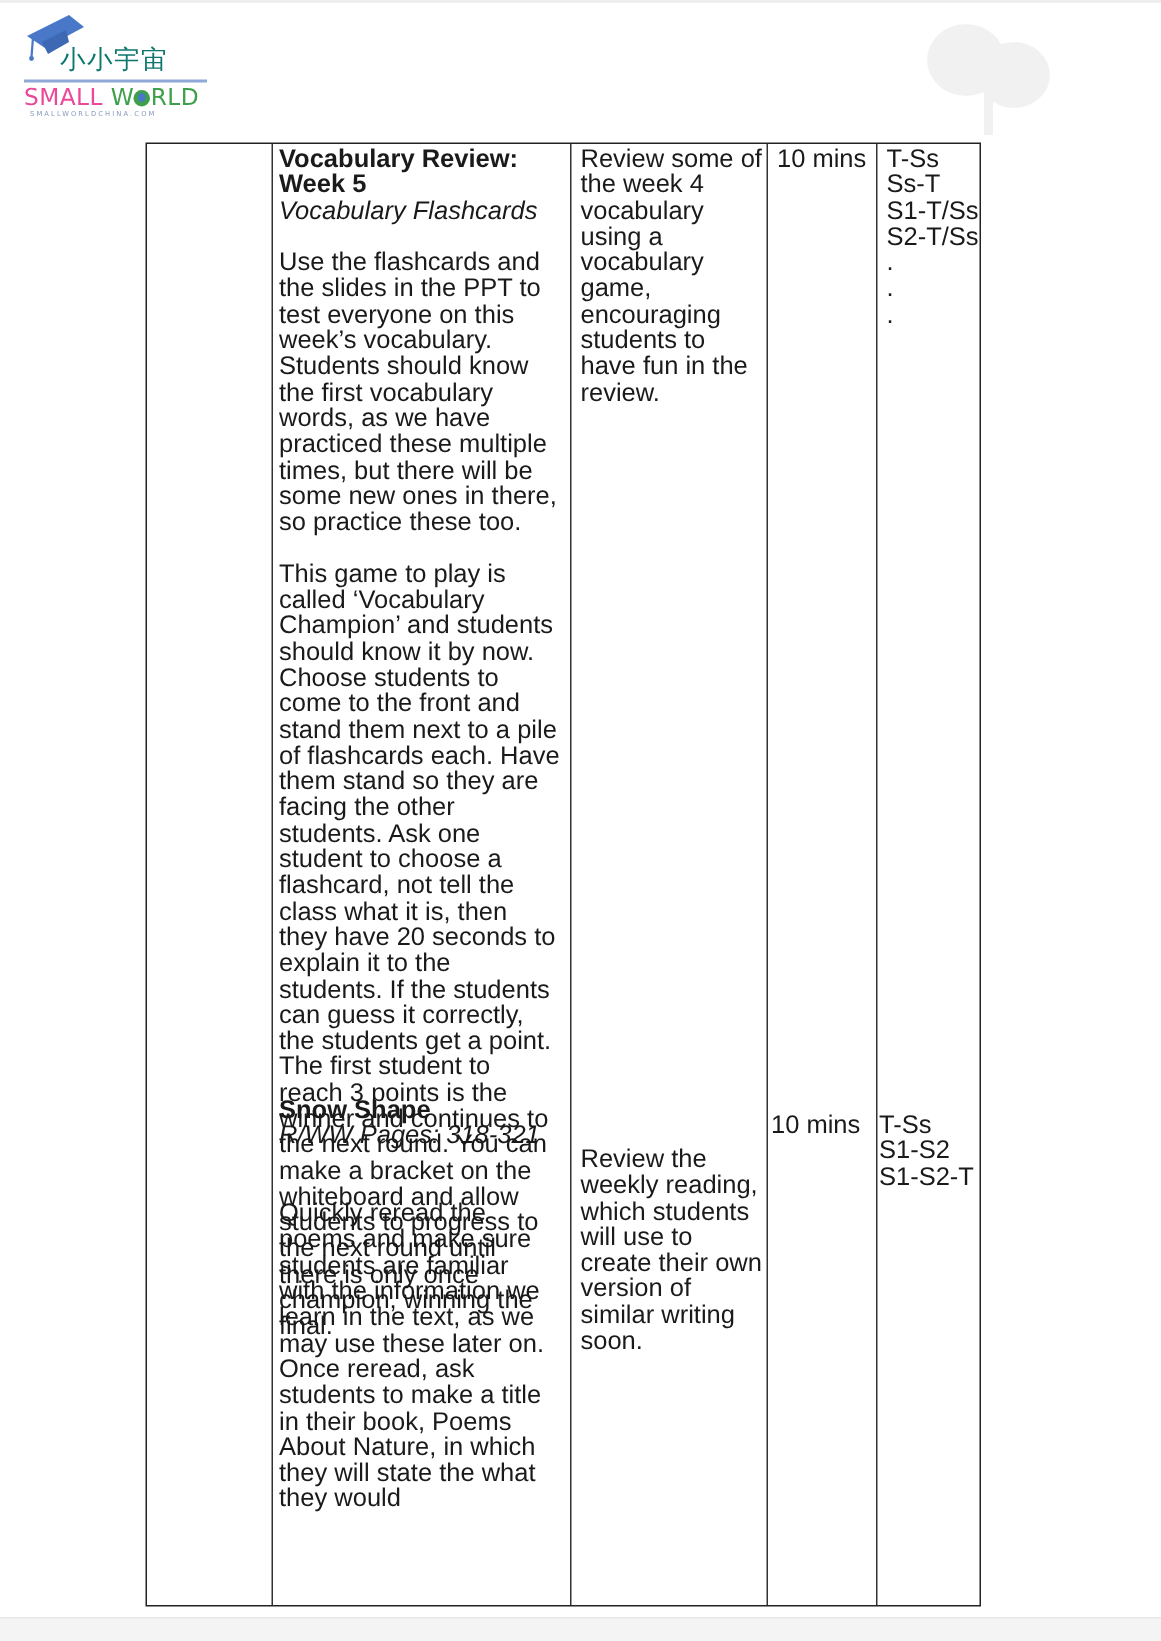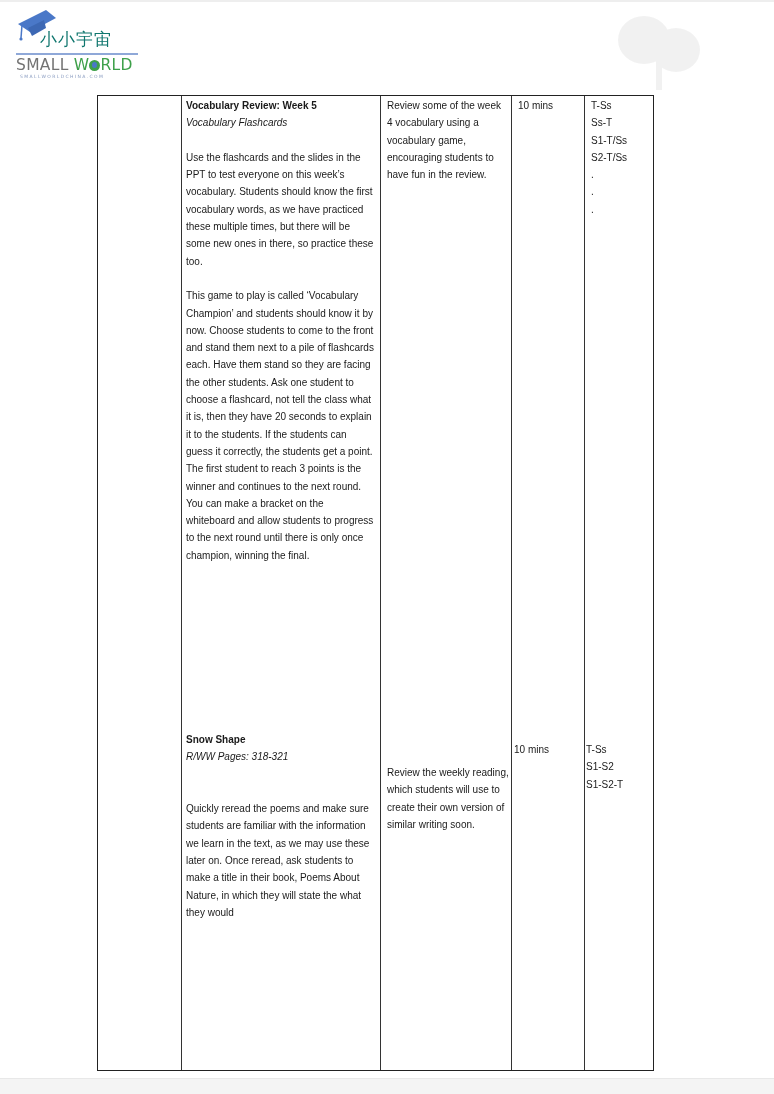--- a/index.html
+++ b/index.html
@@ -17,39 +17,39 @@
     .logo .cap { position:absolute; left:4px; top:2px; }
     .logo .cn {
       position:absolute; left:28px; top:22px;
       font-family: "DejaVu Sans", sans-serif; font-size:17px; color:#0f766e; letter-spacing:1px;
     }
     .logo .rule { position:absolute; left:4px; top:47px; width:122px; height:1.5px; background:#8fa8d8; }
     .logo .en {
       position:absolute; left:4px; top:50px;
       font-family: "DejaVu Sans", sans-serif; font-size:15.5px; letter-spacing:0.3px; white-space:nowrap;
     }
-    .logo .en .small { color:#737373; }
+    .logo .en .small { color:#ec4899; }
     .logo .en .world { color:#3ea04a; }
     .logo .en .globe { display:inline-block; width:11px; height:11px; border-radius:50%; background:#3ea04a; vertical-align:-1px; position:relative; }
     .logo .en .globe::after { content:""; position:absolute; left:3px; top:2px; width:5px; height:6px; border-radius:50%; background:#4a78c8; }
     .logo .url {
       position:absolute; left:8px; top:68px;
       font-family: "DejaVu Sans", sans-serif; font-size:4.5px; color:#8a9cc0; letter-spacing:1.4px;
     }
 
     .watermark { position:absolute; left:612px; top:10px; width:95px; height:80px; opacity:0.05; }
 
     
     .tbl {
       position:absolute; left:97px; top:95px; width:557px; height:976px;
       border:1px solid #222;
       box-sizing:border-box;
     }
     .vline { position:absolute; top:0; bottom:0; width:1px; background:#333; }
-    .cell { position:absolute; font-size:10px; line-height:17.3px; color:#1a1a1a; }
+    .cell { position:absolute; font-size:17px; line-height:17.3px; color:#1a1a1a; }
     .cell p { margin:0; }
     .c-desc { left:88px; width:188px; }
     .c-aim  { left:289px; width:122px; }
     .c-time { left:420px; width:66px; }
     .c-inter{ left:493px; width:64px; }
     .b { font-weight:bold; }
     .i { font-style:italic; }
     .gap { height:17.3px; }
   </style>
 </head>

